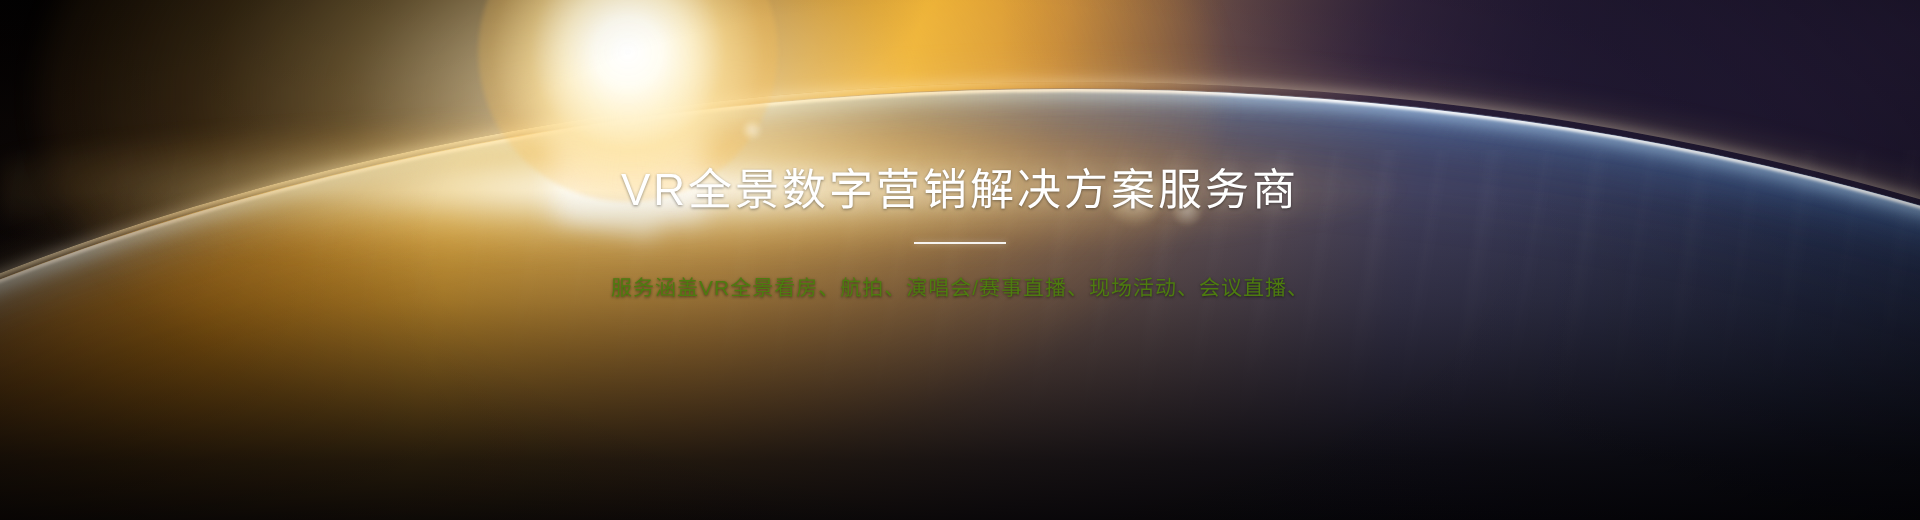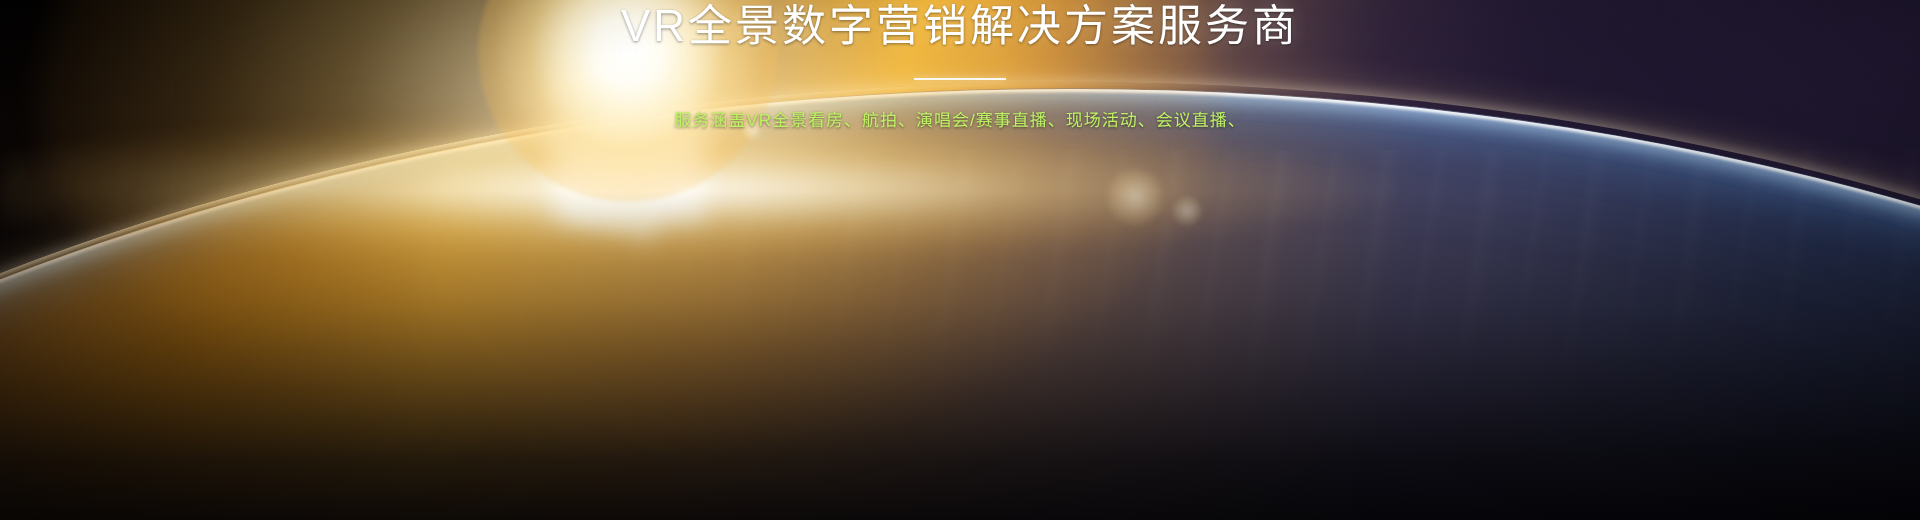--- a/index.html
+++ b/index.html
@@ -324,20 +324,21 @@
     position: absolute;
     left: 0;
     right: 0;
     top: 0;
     text-align: center;
     z-index: 10;
   }
 
   .hero-title {
     margin: 0;
+    padding-top: 164px;
     font-size: 44px;
     font-weight: 400;
     line-height: 1.18;
     letter-spacing: 3px;
     color: #ffffff;
     text-shadow:
       0 1px 3px rgba(0,0,0,0.42),
       0 0 18px rgba(255,240,215,0.28);
     white-space: nowrap;
   }
@@ -347,25 +348,25 @@
     height: 2px;
     margin: 26px auto 0;
     background: #ffffff;
     opacity: 0.92;
     box-shadow: 0 0 6px rgba(255,255,255,0.45);
   }
 
   .hero-sub {
     margin: 26px auto 0;
     max-width: 1100px;
-    font-size: 17px;
+    font-size: 21px;
     font-weight: 400;
     line-height: 1.72;
     letter-spacing: 1px;
-    color: #bef264;
+    color: #4d7c0f;
     text-shadow: 0 1px 3px rgba(0,0,0,0.55);
   }
   .hero-sub .sub-line {
     display: block;
     white-space: nowrap;
   }
 </style>
 </head>
 <body>
 

